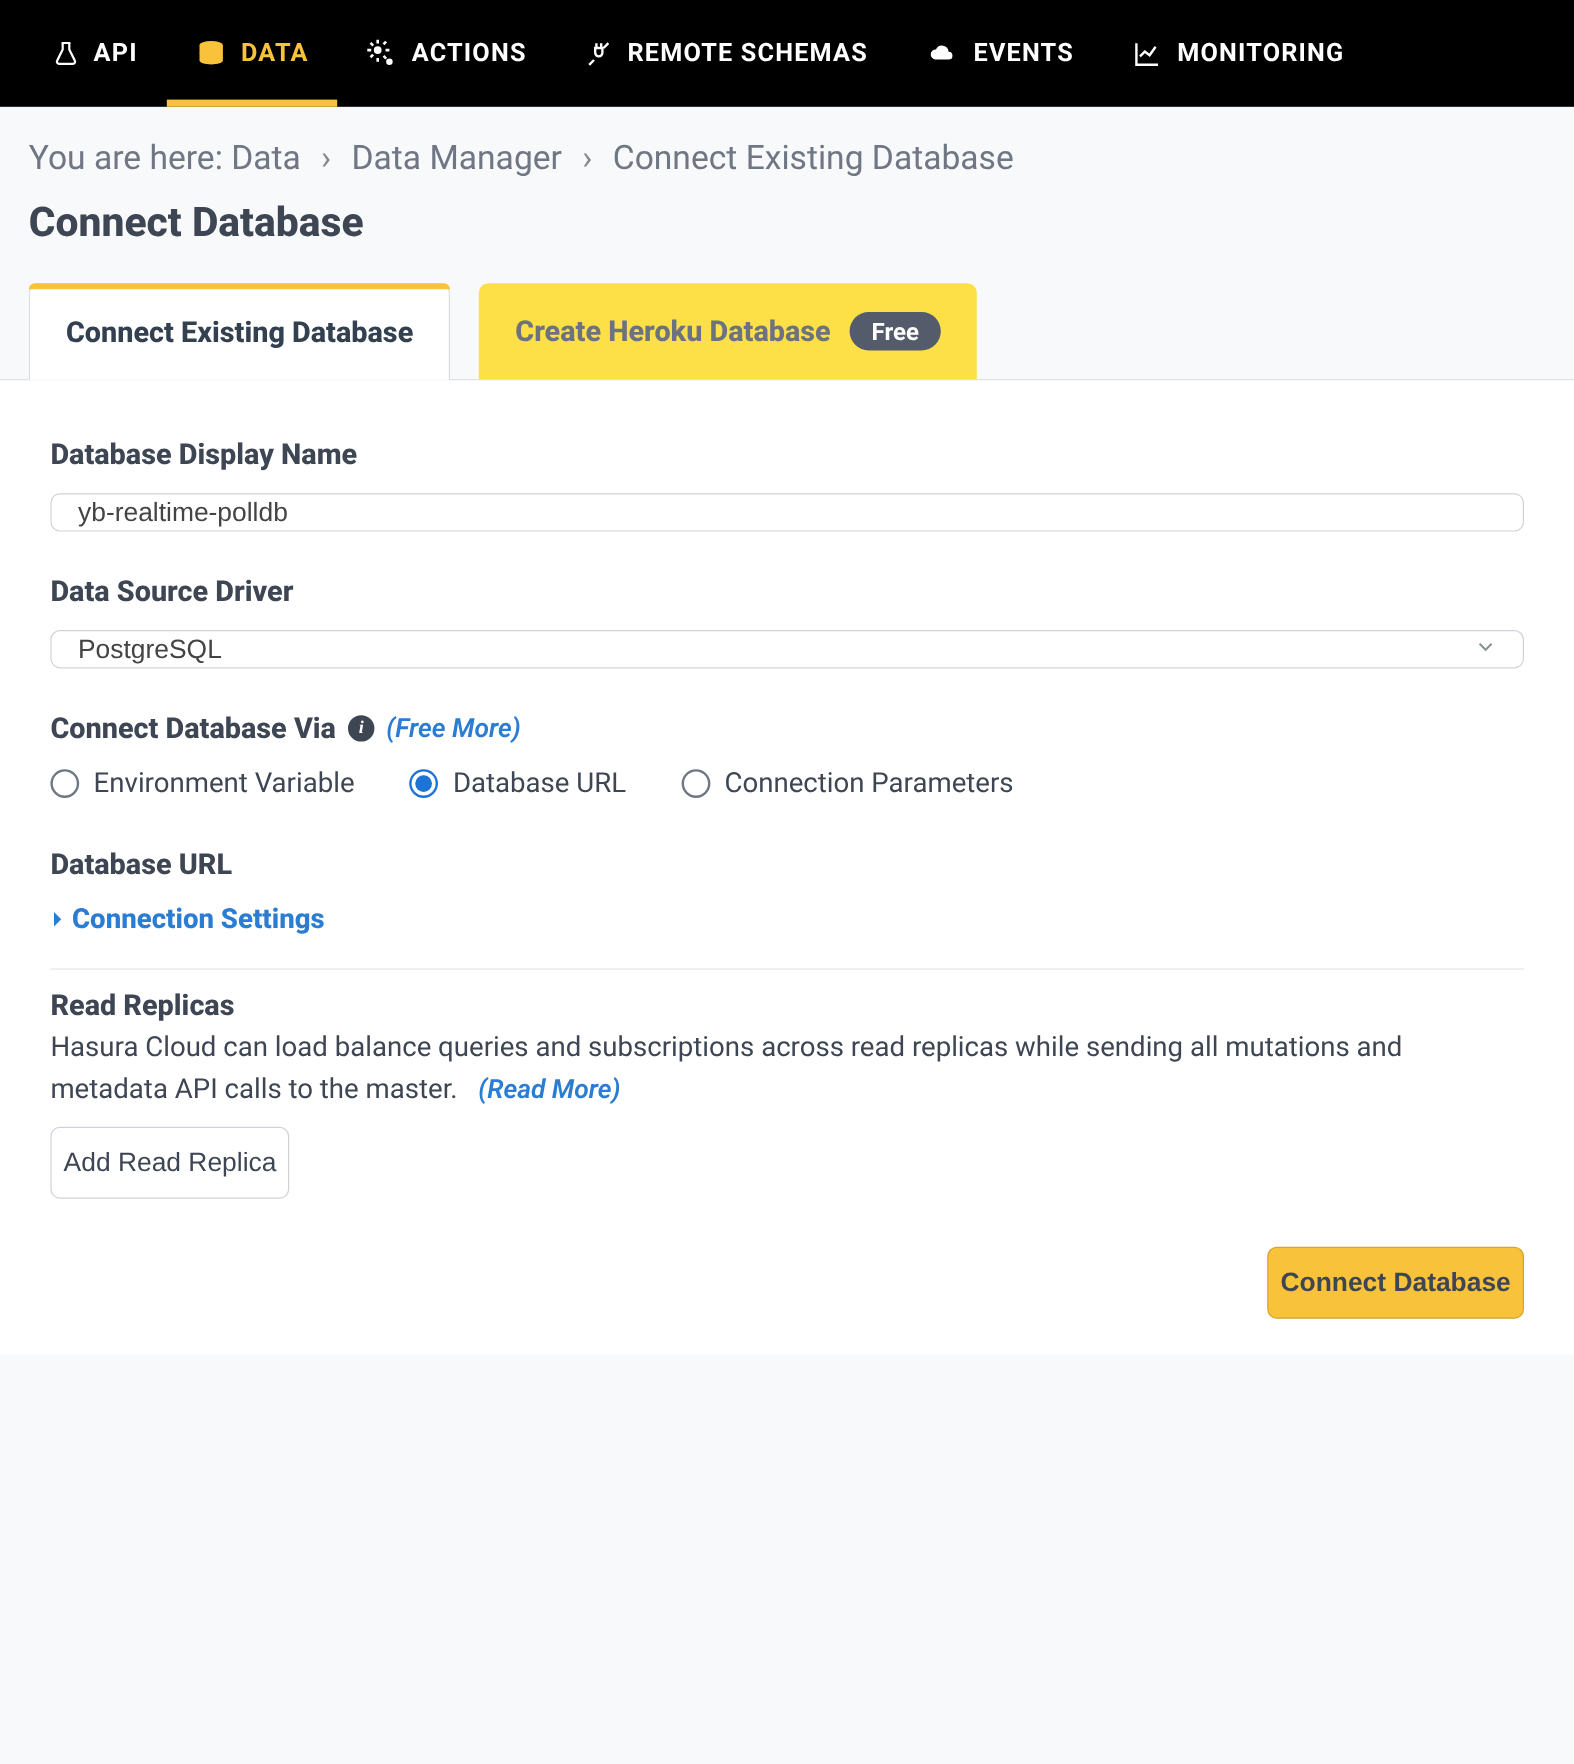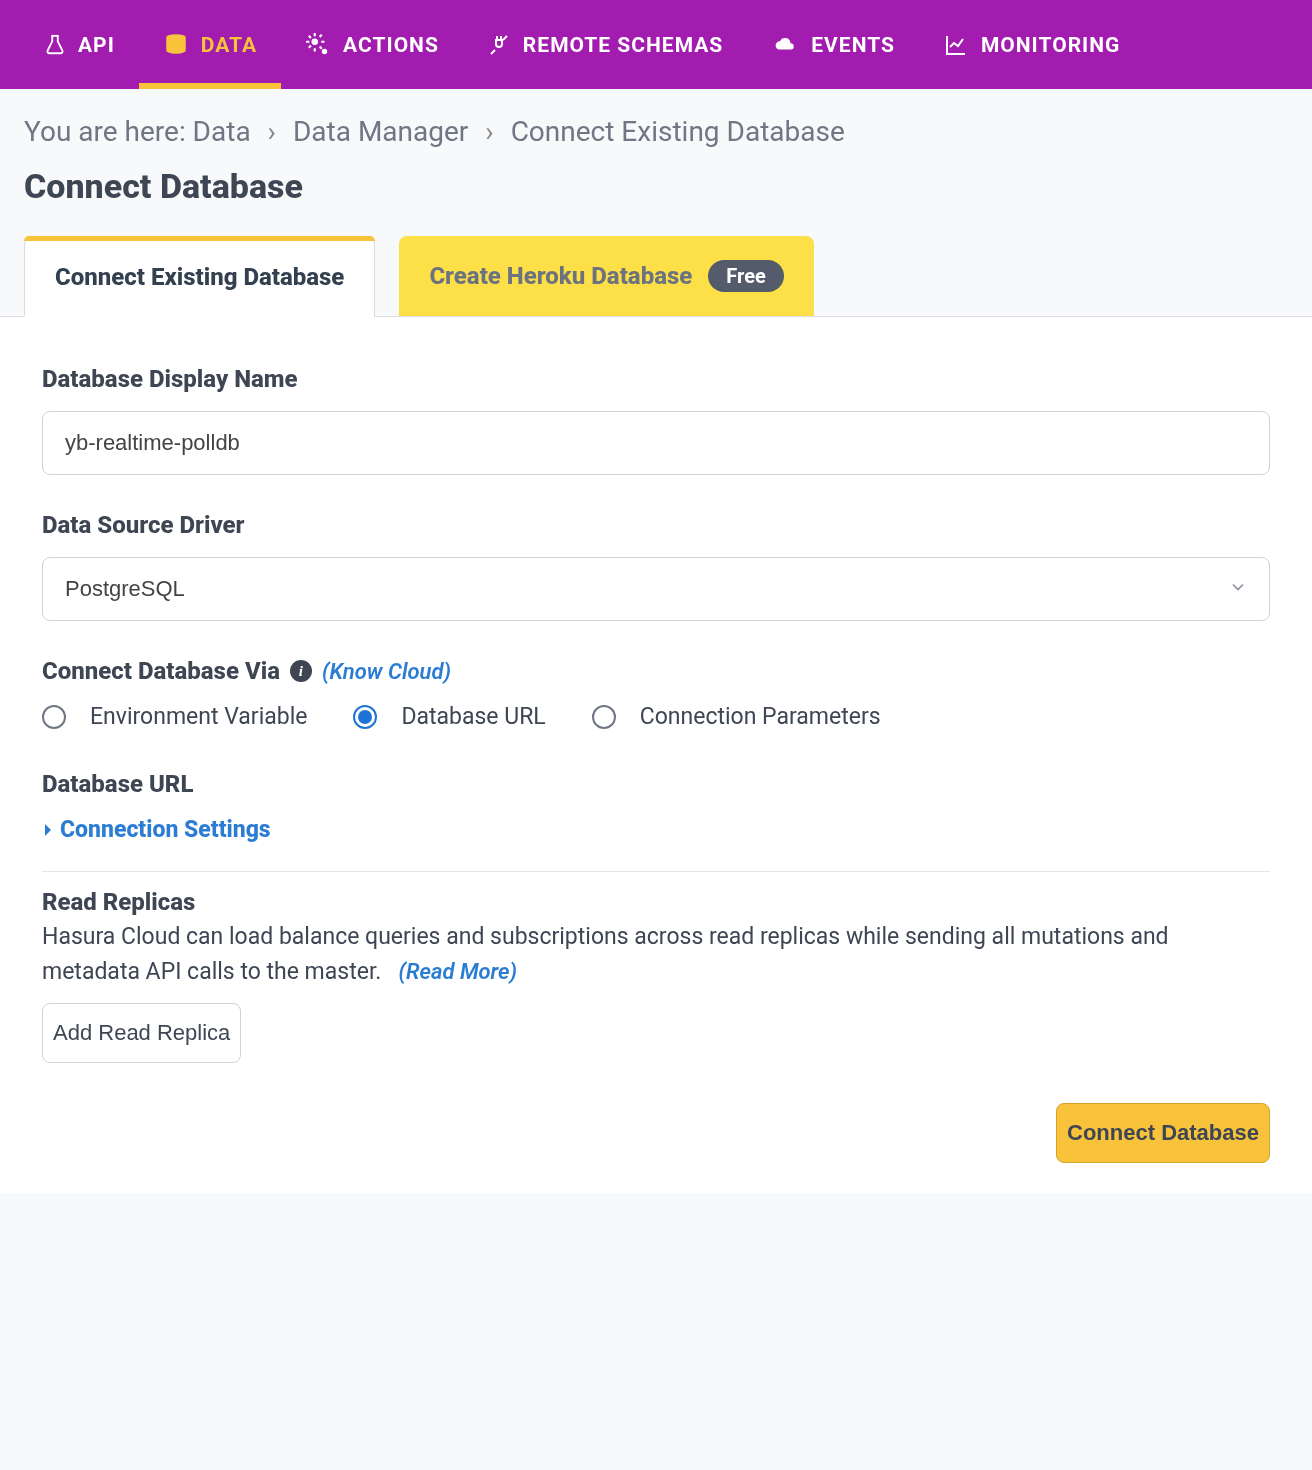--- a/index.html
+++ b/index.html
@@ -4,21 +4,21 @@
 <style>
   * { box-sizing: border-box; margin: 0; padding: 0; }
   body {
     font-family: -apple-system, BlinkMacSystemFont, "Segoe UI", Roboto, "Helvetica Neue", Arial, sans-serif;
     background: #f8f9fa;
     color: #333;
     width: 1312px;
   }
   
   .topnav {
-    background: #a21caf;
+    background: #000000;
     display: flex;
     align-items: flex-start;
     height: 89px;
     padding: 0 20px;
   }
   .topnav-item {
     display: flex;
     align-items: center;
     gap: 12px;
     padding: 0 24px;
@@ -114,21 +114,21 @@
   }
   .know-more {
     color: #2b7cd3;
     font-style: italic;
     font-weight: 600;
     font-size: 22px;
     cursor: pointer;
   }
   .text-input, .select-input {
     width: 100%;
-    padding: 18px 22px;
+    padding: 2px 22px;
     font-size: 22px;
     color: #444;
     border: 1px solid #cfd3d8;
     border-radius: 8px;
     background: #fff;
     margin-bottom: 36px;
   }
   .select-wrap { position: relative; margin-bottom: 36px; }
   .select-wrap .select-input { margin-bottom: 0; appearance: none; -webkit-appearance: none; }
   .select-wrap .chev {
@@ -141,21 +141,21 @@
   }
   .radio-row {
     display: flex;
     gap: 46px;
     margin-bottom: 40px;
     margin-top: 4px;
   }
   .radio-item {
     display: flex;
     align-items: center;
-    gap: 24px;
+    gap: 12px;
     font-size: 23px;
     color: #3e4654;
     cursor: pointer;
   }
   .radio-circle {
     width: 24px; height: 24px;
     border: 2px solid #6f7684;
     border-radius: 50%;
     display: inline-flex;
     align-items: center;
@@ -314,21 +314,21 @@
     <span class="chev">
       <svg width="20" height="20" viewBox="0 0 24 24" fill="none" stroke="currentColor" stroke-width="2">
           <path d="M6 9l6 6 6-6"></path>
         </svg>
     </span>
   </div>
 
   <div class="field-label">
     <span>Connect Database Via</span>
     <span class="info-icon">i</span>
-    <span class="know-more">(Know Cloud)</span>
+    <span class="know-more">(Free More)</span>
   </div>
 
   <div class="radio-row">
     <label class="radio-item">
       <span class="radio-circle"></span>
       <span>Environment Variable</span>
     </label>
     <label class="radio-item selected">
       <span class="radio-circle"></span>
       <span>Database URL</span>

